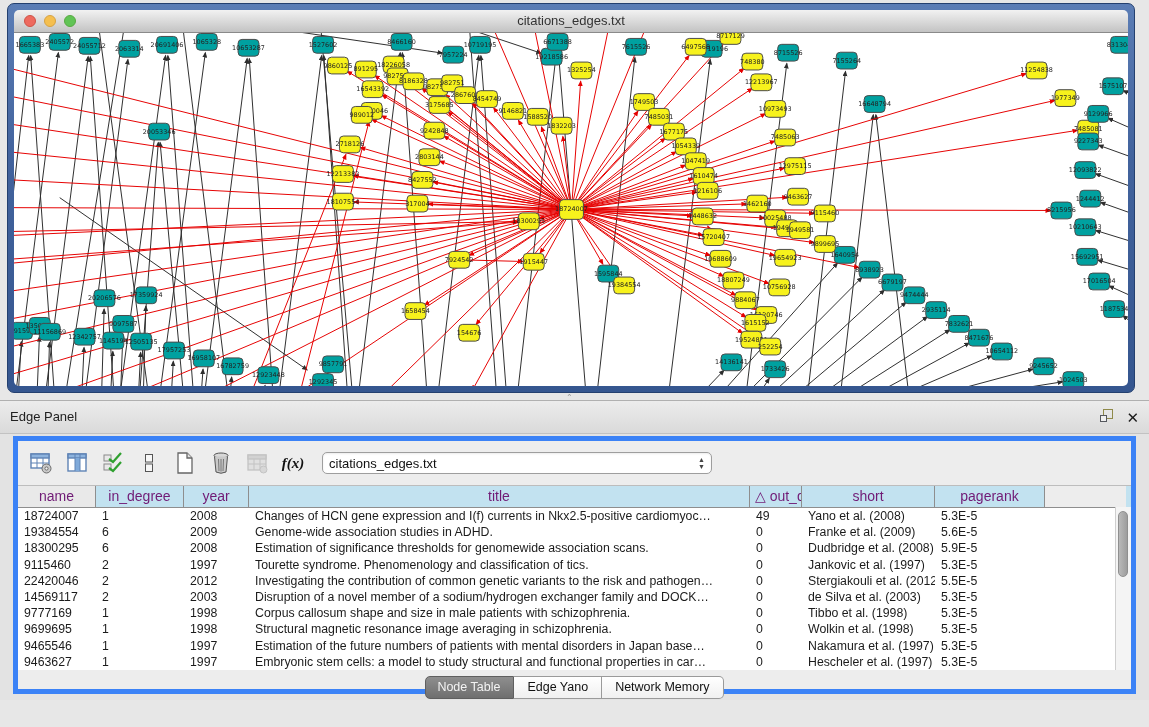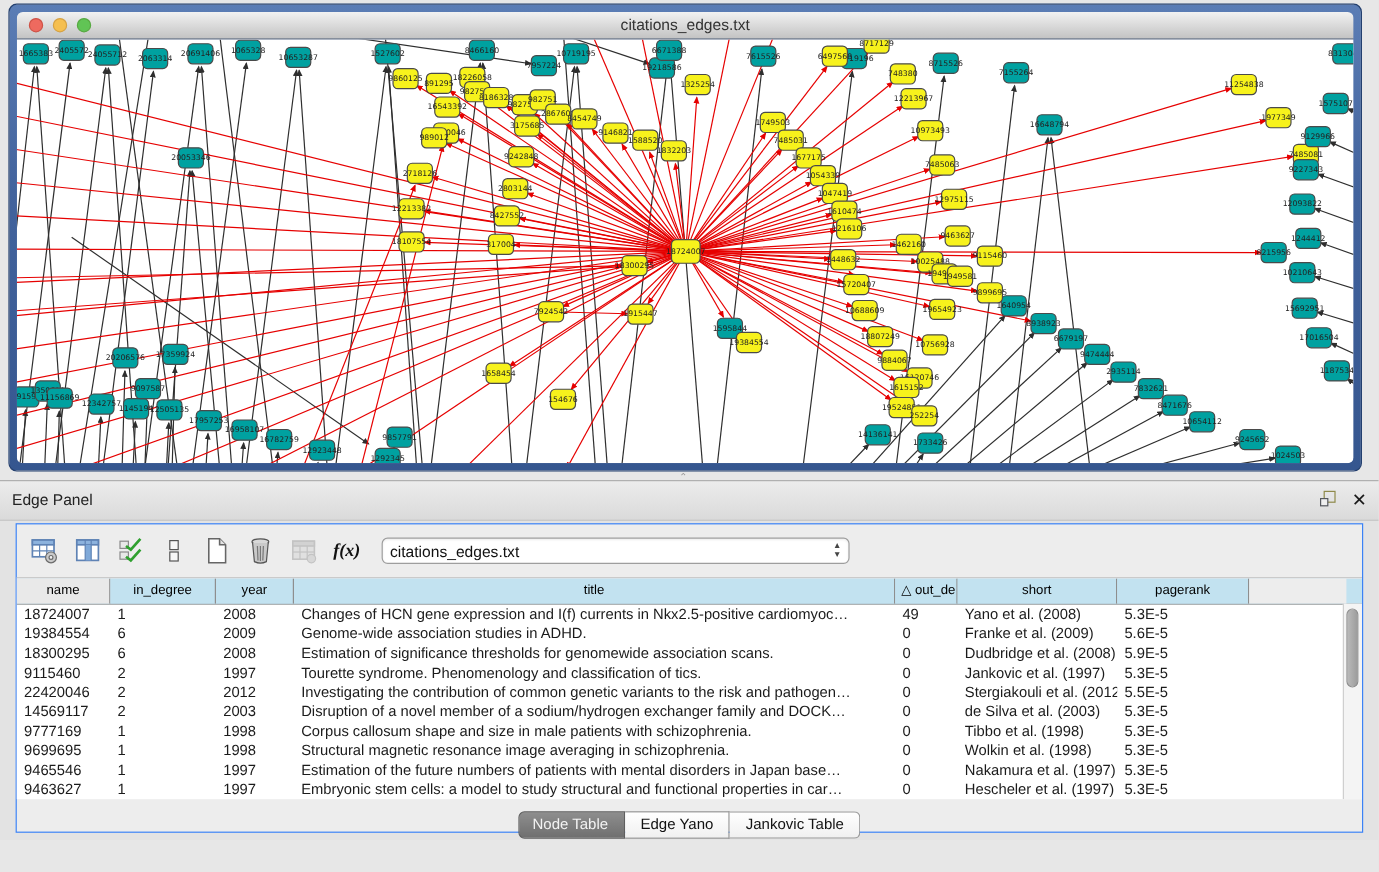--- a/index.html
+++ b/index.html
@@ -25,32 +25,32 @@
   
   .table-panel{position:absolute;left:0;top:400px;width:1149px;height:300px;background:#e3e3e3;}
   .panel-titlebar{height:32px;background:linear-gradient(#ececec,#dadada);border-top:1px solid #b0b0b0;
     border-bottom:1px solid #c2c2c2;position:relative;}
   .panel-title{position:absolute;left:10px;top:8px;font-size:13px;color:#222;}
   .panel-actions{position:absolute;right:10px;top:7px;display:flex;gap:12px;align-items:center;}
   .close-x{font-size:15px;font-weight:bold;color:#1a1a1a;line-height:16px;cursor:default;}
   .grip{position:absolute;left:566px;top:-6px;width:10px;height:6px;color:#999;font-size:8px;line-height:6px;}
 
   .table-box{position:absolute;left:13px;top:36px;width:1123px;height:258px;background:#ededed;
-    border:1px solid #3b82f6;box-sizing:border-box;}
+    border:5px solid #3b82f6;box-sizing:border-box;}
   .toolbar{height:44px;display:flex;align-items:center;padding:0 10px;gap:10px;}
   .tool-btn{width:26px;height:26px;display:flex;align-items:center;justify-content:center;}
   .fx{font-family:"Liberation Serif","DejaVu Serif",serif;font-style:italic;font-size:15px;color:#111;font-weight:bold;}
   .dropdown{margin-left:6px;width:390px;height:22px;background:#fff;border:1px solid #9e9e9e;border-radius:5px;
     display:flex;align-items:center;padding:0 6px;box-sizing:border-box;box-shadow:inset 0 1px 2px rgba(0,0,0,.08);}
   .dropdown .val{flex:1;font-size:13px;color:#111;white-space:nowrap;overflow:hidden;}
   .updown{font-size:7px;color:#444;line-height:7px;text-align:center;}
 
   .grid{position:relative;background:#fff;height:184px;overflow:hidden;border-top:1px solid #bdbdbd;}
   .thead{height:21px;white-space:nowrap;border-bottom:1px solid #8e8e8e;background:#c2e2f0;}
-  .th{display:inline-block;box-sizing:border-box;height:21px;line-height:20px;font-size:11px;color:#000000;
+  .th{display:inline-block;box-sizing:border-box;height:21px;line-height:20px;font-size:14px;color:#701a75;
     text-align:center;background:#c2e2f0;border-right:1px solid #8e8e8e;vertical-align:top;overflow:hidden;white-space:nowrap;}
   .th-name{background:#e9e9e9;}
   .th-fill{width:81px;background:#ededed;border-right:none;}
   .tbody{background:#fff;}
   .tr{height:16.2px;line-height:16.2px;white-space:nowrap;}
   .td{display:inline-block;box-sizing:border-box;height:16.2px;font-size:12.3px;color:#1b1b1b;
     padding-left:6px;overflow:hidden;white-space:nowrap;vertical-align:top;}
   .vscroll{position:absolute;top:21px;right:0;width:15px;bottom:0;background:#f4f4f4;border-left:1px solid #cfcfcf;}
   .thumb{position:absolute;left:2px;top:4px;width:10px;height:66px;border-radius:6px;
     background:linear-gradient(90deg,#b9b9b9,#9d9d9d);border:1px solid #8f8f8f;box-sizing:border-box;}
@@ -861,17 +861,17 @@
           </div>
         <div class="vscroll">
           <div class="thumb"></div>
         </div>
       </div>
     </div>
 
     <div class="tabs">
         <div class="tab sel">Node Table</div>
         <div class="tab">Edge Yano</div>
-        <div class="tab">Jankovic Table</div>
+        <div class="tab">Network Memory</div>
       </div>
   </div>
 
 </div>
 
 </body></html>

